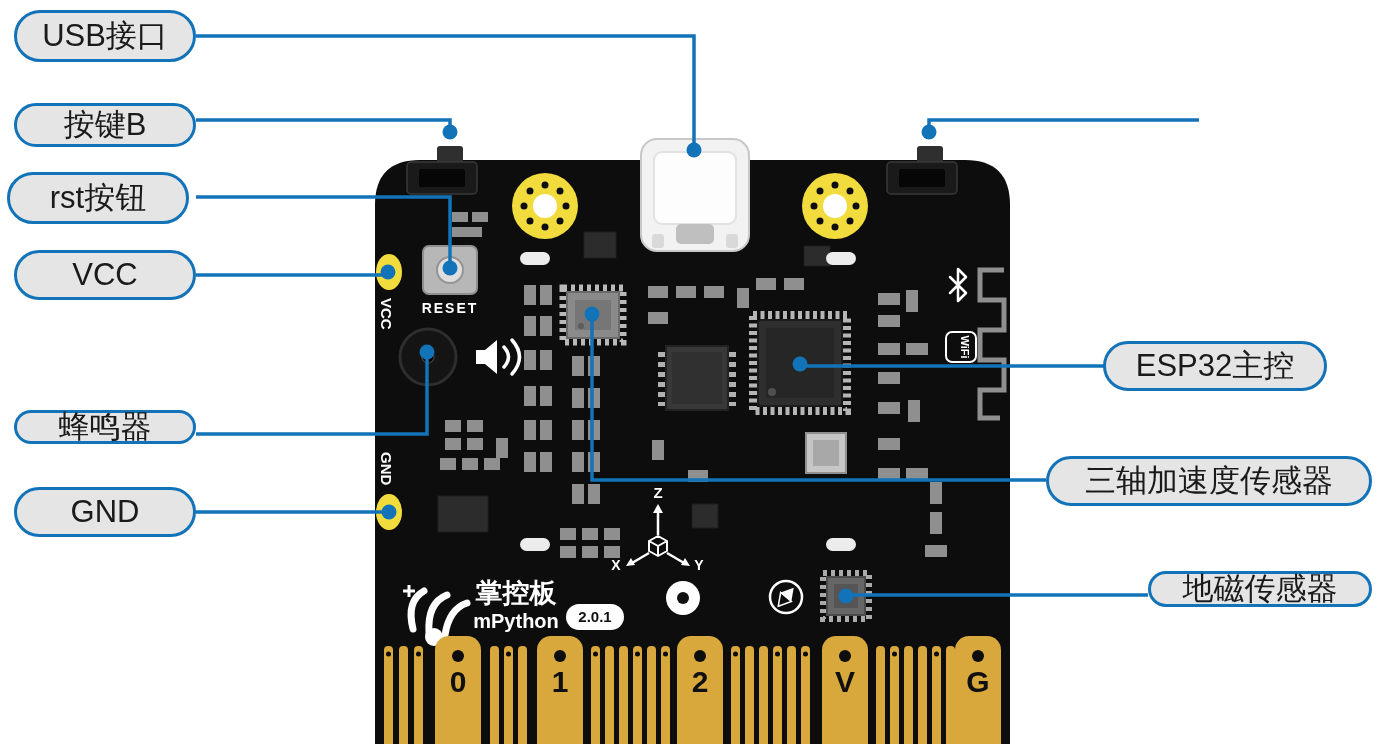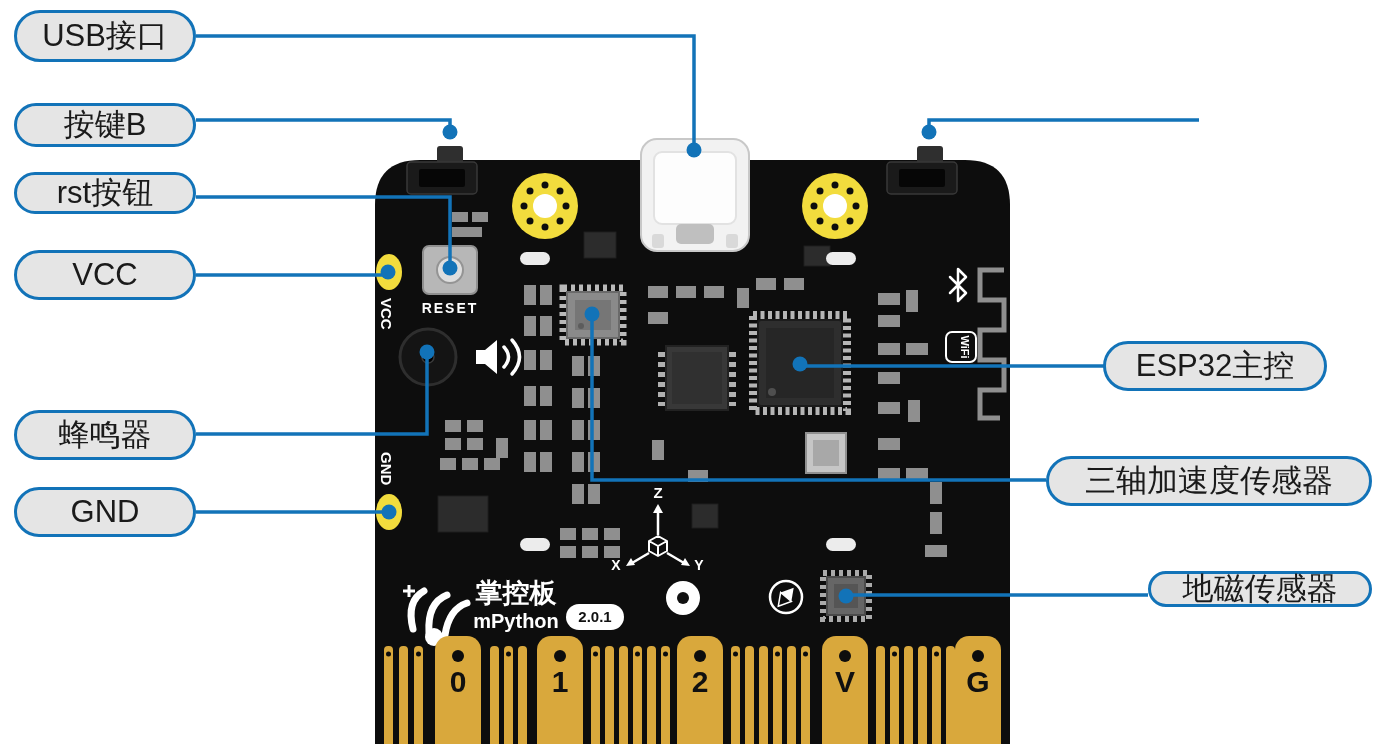--- a/index.html
+++ b/index.html
@@ -357,22 +357,22 @@
     <circle cx="389" cy="512" r="7.5"></circle>
     <circle cx="929" cy="132" r="7.5"></circle>
     <circle cx="800" cy="364" r="7.5"></circle>
     <circle cx="592" cy="314" r="7.5"></circle>
     <circle cx="846" cy="596" r="7.5"></circle>
   </g>
 </svg>
 
   <div class="callout" style="left:14px;  top:10px;  width:182px; height:52px;">USB接口</div>
   <div class="callout" style="left:14px;  top:103px;  width:182px; height:44px;">按键B</div>
-  <div class="callout" style="left:14px;  top:172px; width:182px; height:42px;">rst按钮</div>
+  <div class="callout" style="left:7px;  top:172px; width:182px; height:52px;">rst按钮</div>
   <div class="callout" style="left:14px;  top:250px; width:182px; height:50px;">VCC</div>
-  <div class="callout" style="left:14px;  top:410px; width:182px; height:50px;">蜂鸣器</div>
+  <div class="callout" style="left:14px;  top:410px; width:182px; height:34px;">蜂鸣器</div>
   <div class="callout" style="left:14px;  top:487px; width:182px; height:50px;">GND</div>
 
   <div class="callout" style="left:1103px; top:341px; width:224px; height:50px;">ESP32主控</div>
   <div class="callout" style="left:1046px; top:456px; width:326px; height:50px;text-align:right;">三轴加速度传感器</div>
   <div class="callout" style="left:1148px; top:571px; width:224px; height:36px;">地磁传感器</div>
 
 </div>
 
 </body></html>

